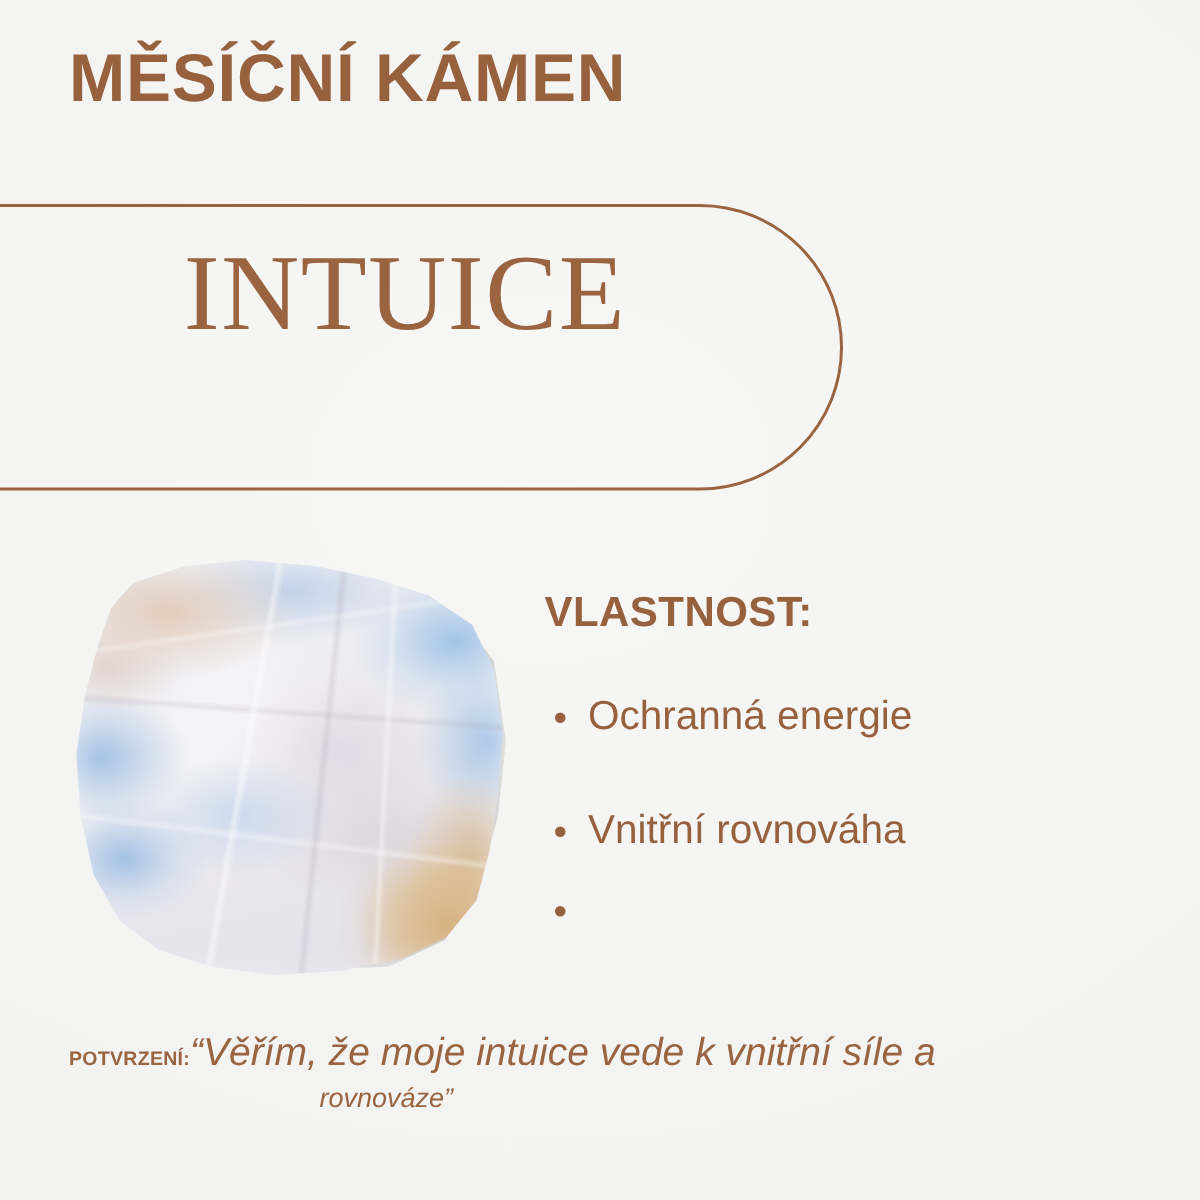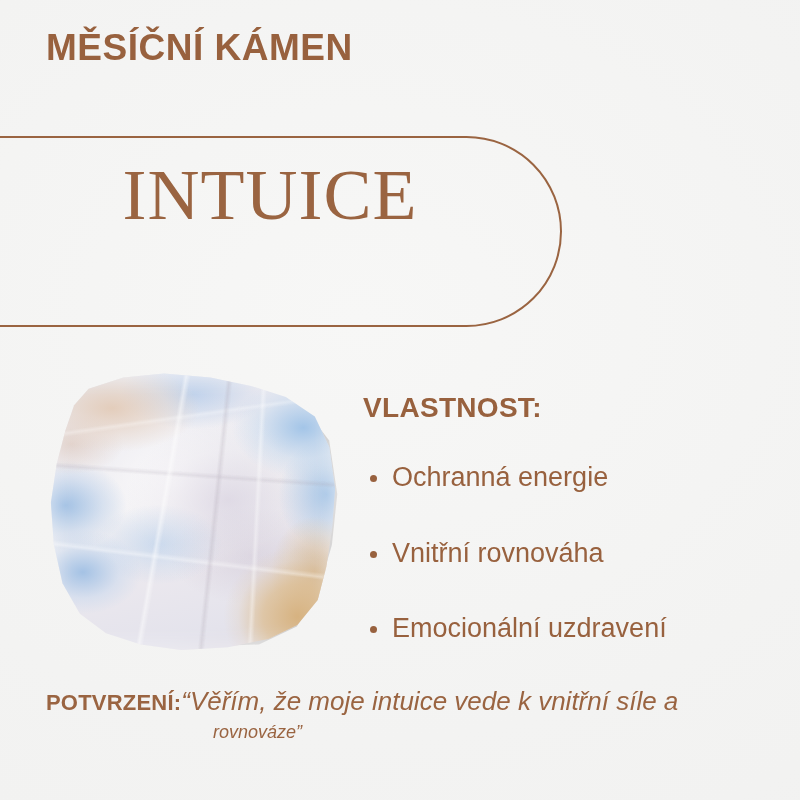--- a/index.html
+++ b/index.html
@@ -24,21 +24,21 @@
     background:
       radial-gradient(ellipse 900px 700px at 45% 40%, #f7f7f6 0%, #f3f3f2 60%, #f1f1f0 100%);
     overflow: hidden;
   }
 
   
   .top-title {
     position: absolute;
     left: 46px;
     top: 27px;
-    font-size: 37px;
+    font-size: 45px;
     font-weight: 700;
     letter-spacing: 0.5px;
     color: #98613e;
     line-height: 1.12;
     white-space: nowrap;
   }
 
   
   .hero-pill {
     position: absolute;
@@ -190,21 +190,21 @@
 
   
   .affirm {
     position: absolute;
     left: 46px;
     top: 681px;
     width: 700px;
     color: #9a6441;
   }
   .affirm-label {
-    font-size: 22px;
+    font-size: 13px;
     font-weight: 700;
     letter-spacing: 0.2px;
   }
   .affirm-quote {
     font-size: 26px;
     font-style: italic;
     font-weight: 400;
     line-height: 1.58;
   }
   .affirm-line2 {
@@ -240,21 +240,20 @@
       <li>
         <span class="dot"></span>
         <span>Ochranná energie</span>
       </li>
       <li>
         <span class="dot"></span>
         <span>Vnitřní rovnováha</span>
       </li>
       <li>
         <span class="dot"></span>
-        <span>Emocionální uzdravení</span>
       </li>
     </ul>
   </div>
 
   <div class="affirm">
     <span class="affirm-label">POTVRZENÍ:</span><span class="affirm-quote">“Věřím, že moje intuice vede k vnitřní síle a</span>
     <span class="affirm-line2">rovnováze”</span>
   </div>
 
 </div>

